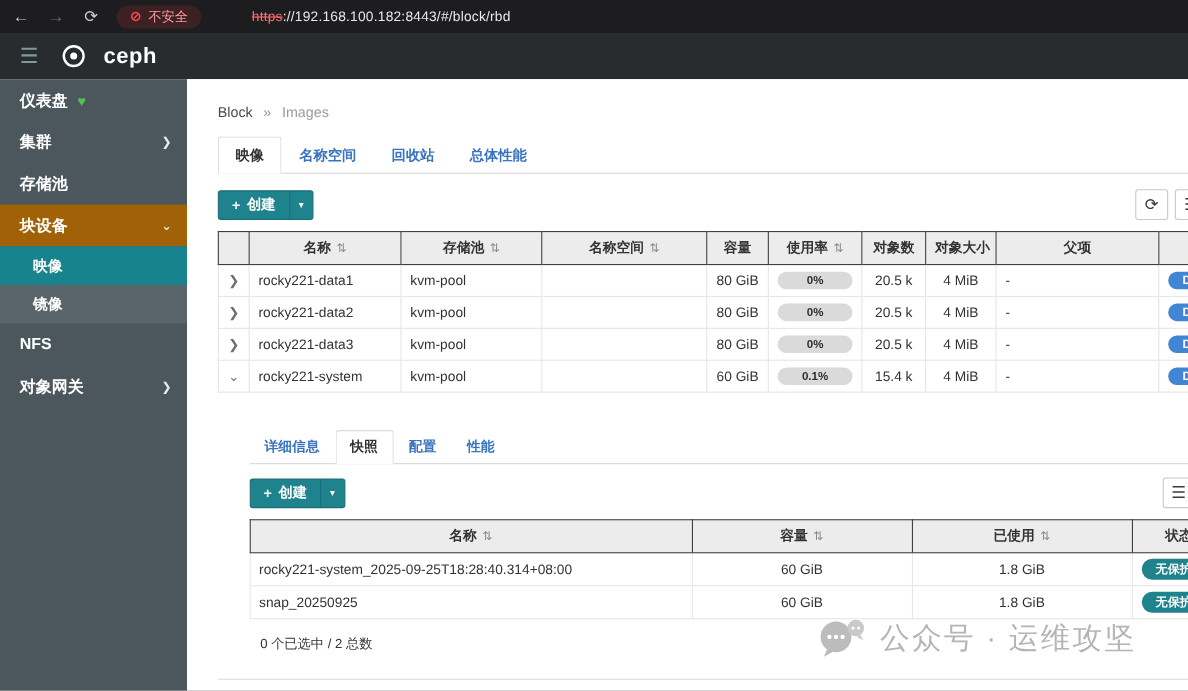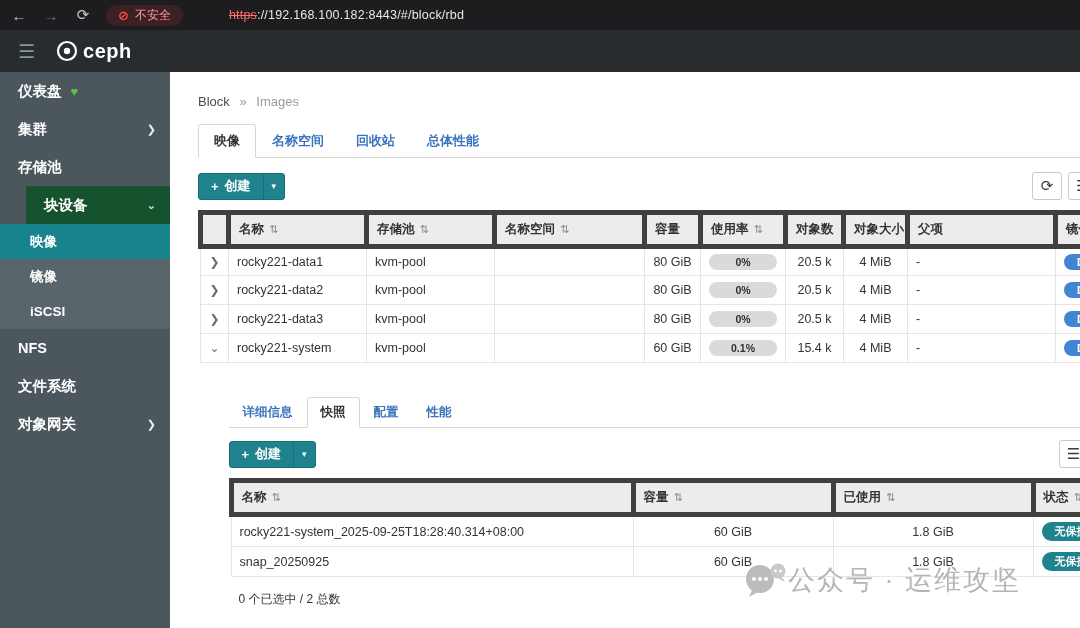--- a/index.html
+++ b/index.html
@@ -13,30 +13,30 @@
   .nav-ic { color:#c7c9cc; font-size:15px; width:18px; text-align:center; cursor:pointer; }
   .nav-ic.dim { color:#6f7276; }
   .sec-badge { display:inline-flex; align-items:center; gap:6px; background:#3c2023; border-radius:12px;
     padding:2px 12px; font-size:12px; color:#ff9b9b; cursor:pointer; }
   .sec-badge .slash { color:#ff4d4d; font-weight:bold; font-size:13px; }
   .url { font-size:12.5px; color:#e8e8e8; letter-spacing:.2px; white-space:nowrap; }
   .url .scheme { color:#ff6d6d; text-decoration:line-through;padding-left:32px; }
   
   .appheader { height:42px; background:#292c2e; display:flex; align-items:center; padding-left:18px; gap:20px; }
   .hamburger { color:#83989e; font-size:19px; cursor:pointer; }
-  .logo { display:flex; align-items:center; gap:4px; cursor:pointer; }
+  .logo { display:flex; align-items:center; gap:15px; cursor:pointer; }
   .logo-text { color:#fff; font-size:20px; font-weight:bold; letter-spacing:.5px; }
   
   .appbody { display:flex; height:556px; }
   .sidebar { width:170px; background:#4c575d; color:#fff; flex-shrink:0; }
   .side-item { height:38px; display:flex; align-items:center; padding:0 14px 0 18px;
     font-size:14.5px; font-weight:bold; cursor:pointer; }
   .side-item .chev { margin-left:auto; font-size:11px; color:#e8eef0; }
   .side-item .health { color:#56c14e; font-size:13px; margin-left:9px; }
-  .side-item.active-parent { background:#14532d;margin-left:26px; }
+  .side-item.active-parent { background:#a16207; }
   .submenu { background:#5a656b; }
   .submenu .side-item { height:35px; padding-left:30px; font-size:13.5px; }
   .submenu .side-item.active { background:#17848d; }
   .main { flex:1; background:#fff; position:relative; overflow:hidden; }
   .main-inner { padding:22px 0 0 28px; }
   
   .breadcrumb { font-size:13px; color:#4a4a4a; }
   .breadcrumb .sep, .breadcrumb .page { color:#9a9a9a; margin-left:6px; }
   .tabs { display:flex; border-bottom:1px solid #d8d8d8; margin-top:15px; width:882px; }
   .tab { padding:7px 15px; font-size:13px; font-weight:bold; color:#3a74bf; cursor:pointer;
@@ -49,42 +49,42 @@
   .btn-teal { display:inline-flex; align-items:stretch; background:#1f838d; color:#fff;
     border:1px solid #186e77; border-radius:3px; height:27px; cursor:pointer; overflow:hidden; }
   .btn-teal .btn-main { display:flex; align-items:center; gap:6px; padding:0 12px; font-size:13px; font-weight:bold; }
   .btn-teal .btn-caret { display:flex; align-items:center; padding:0 8px; font-size:9px; border-left:1px solid #186e77; }
   .btn-icon { height:28px; width:30px; background:#fff; border:1px solid #c9c9c9; border-radius:3px;
     display:flex; align-items:center; justify-content:center; color:#3a3a3a; font-size:15px; cursor:pointer; }
   .spacer { margin-left:auto; }
   .sliver { margin-right:-18px; margin-left:6px; background:#fff; }
   
   table.dt { border-collapse:collapse; table-layout:fixed; font-size:12.5px; color:#333; background:#fff; }
-  table.dt th { background:#ececec; border:5px solid #404040; padding:6px 8px; text-align:left;
+  table.dt th { background:#ececec; border:1px solid #404040; padding:6px 8px; text-align:center;
     font-size:12.5px; font-weight:bold; white-space:nowrap; overflow:hidden; cursor:pointer; }
   table.dt td { border:1px solid #e6e6e6; padding:5px 8px; white-space:nowrap; overflow:hidden; height:29px; }
   .sort { color:#8a8a8a; font-size:11px; margin-left:5px; font-weight:normal; }
   .num { text-align:center; }
   .c-exp { text-align:center; color:#6d6d6d; font-size:12px; cursor:pointer; }
   .pb { background:#dadada; border-radius:8px; height:16px; display:flex; align-items:center;
     justify-content:center; font-size:10.5px; color:#2f2f2f; font-weight:bold; }
   .pill { display:inline-block; border-radius:10px; padding:2px 13px; font-size:11px; font-weight:bold;
     color:#fff; white-space:nowrap; }
   .pill-blue { background:#4285d4; }
   .pill-teal { background:#1f838d; }
   
   td.detail-cell { padding:0; border-left:1px solid #e6e6e6; }
   .detail { width:862px; padding:14px 0 18px 20px; }
   .detail .toolbar { width:842px; margin:12px 0 10px; }
   .detail-footer { font-size:12px; color:#333; padding:14px 0 0 10px; }
   
   .dt-footer { width:882px; border-top:1px solid #dcdcdc; margin-top:0; padding:11px 0 0 8px;
     font-size:12px; font-style:italic; color:#333; }
   
-  .watermark { position:absolute; left:742px; top:560px; display:flex; align-items:center; gap:0;
+  .watermark { position:absolute; left:742px; top:560px; display:flex; align-items:center; gap:12px;
     color:#b5b5b5; font-size:27px; font-weight:500; letter-spacing:2px; pointer-events:none; }
 </style>
 </head>
 <body>
 
 <div class="screen">
 
   <div class="chrome">
     <span class="nav-ic">←</span>
     <span class="nav-ic dim">→</span>
@@ -125,29 +125,23 @@
         <span>块设备</span>
         <span class="chev">⌄</span>
       </div>
       <div class="submenu">
         <div class="side-item active">
           <span>映像</span>
         </div>
         <div class="side-item">
           <span>镜像</span>
         </div>
-        <div class="side-item">
-          <span>iSCSI</span>
-        </div>
       </div>
       <div class="side-item">
         <span>NFS</span>
-      </div>
-      <div class="side-item">
-        <span>文件系统</span>
       </div>
       <div class="side-item">
         <span>对象网关</span>
         <span class="chev">❯</span>
       </div>
     </aside>
 
     <main class="main">
       <div class="main-inner">
         <div class="breadcrumb">

